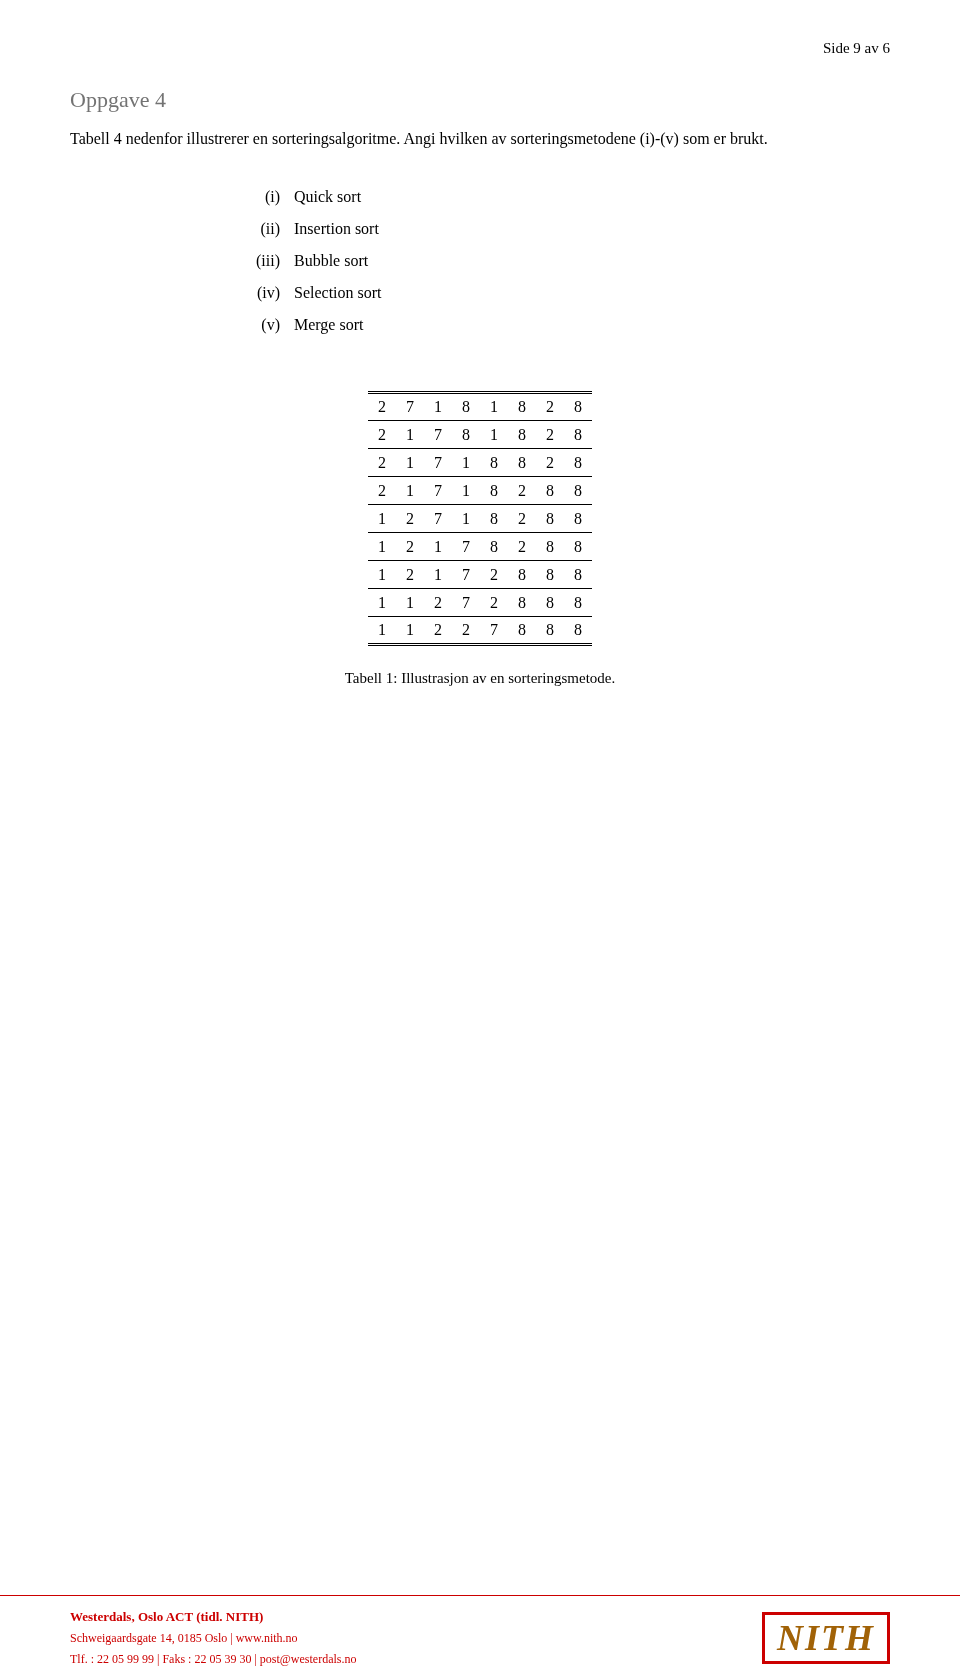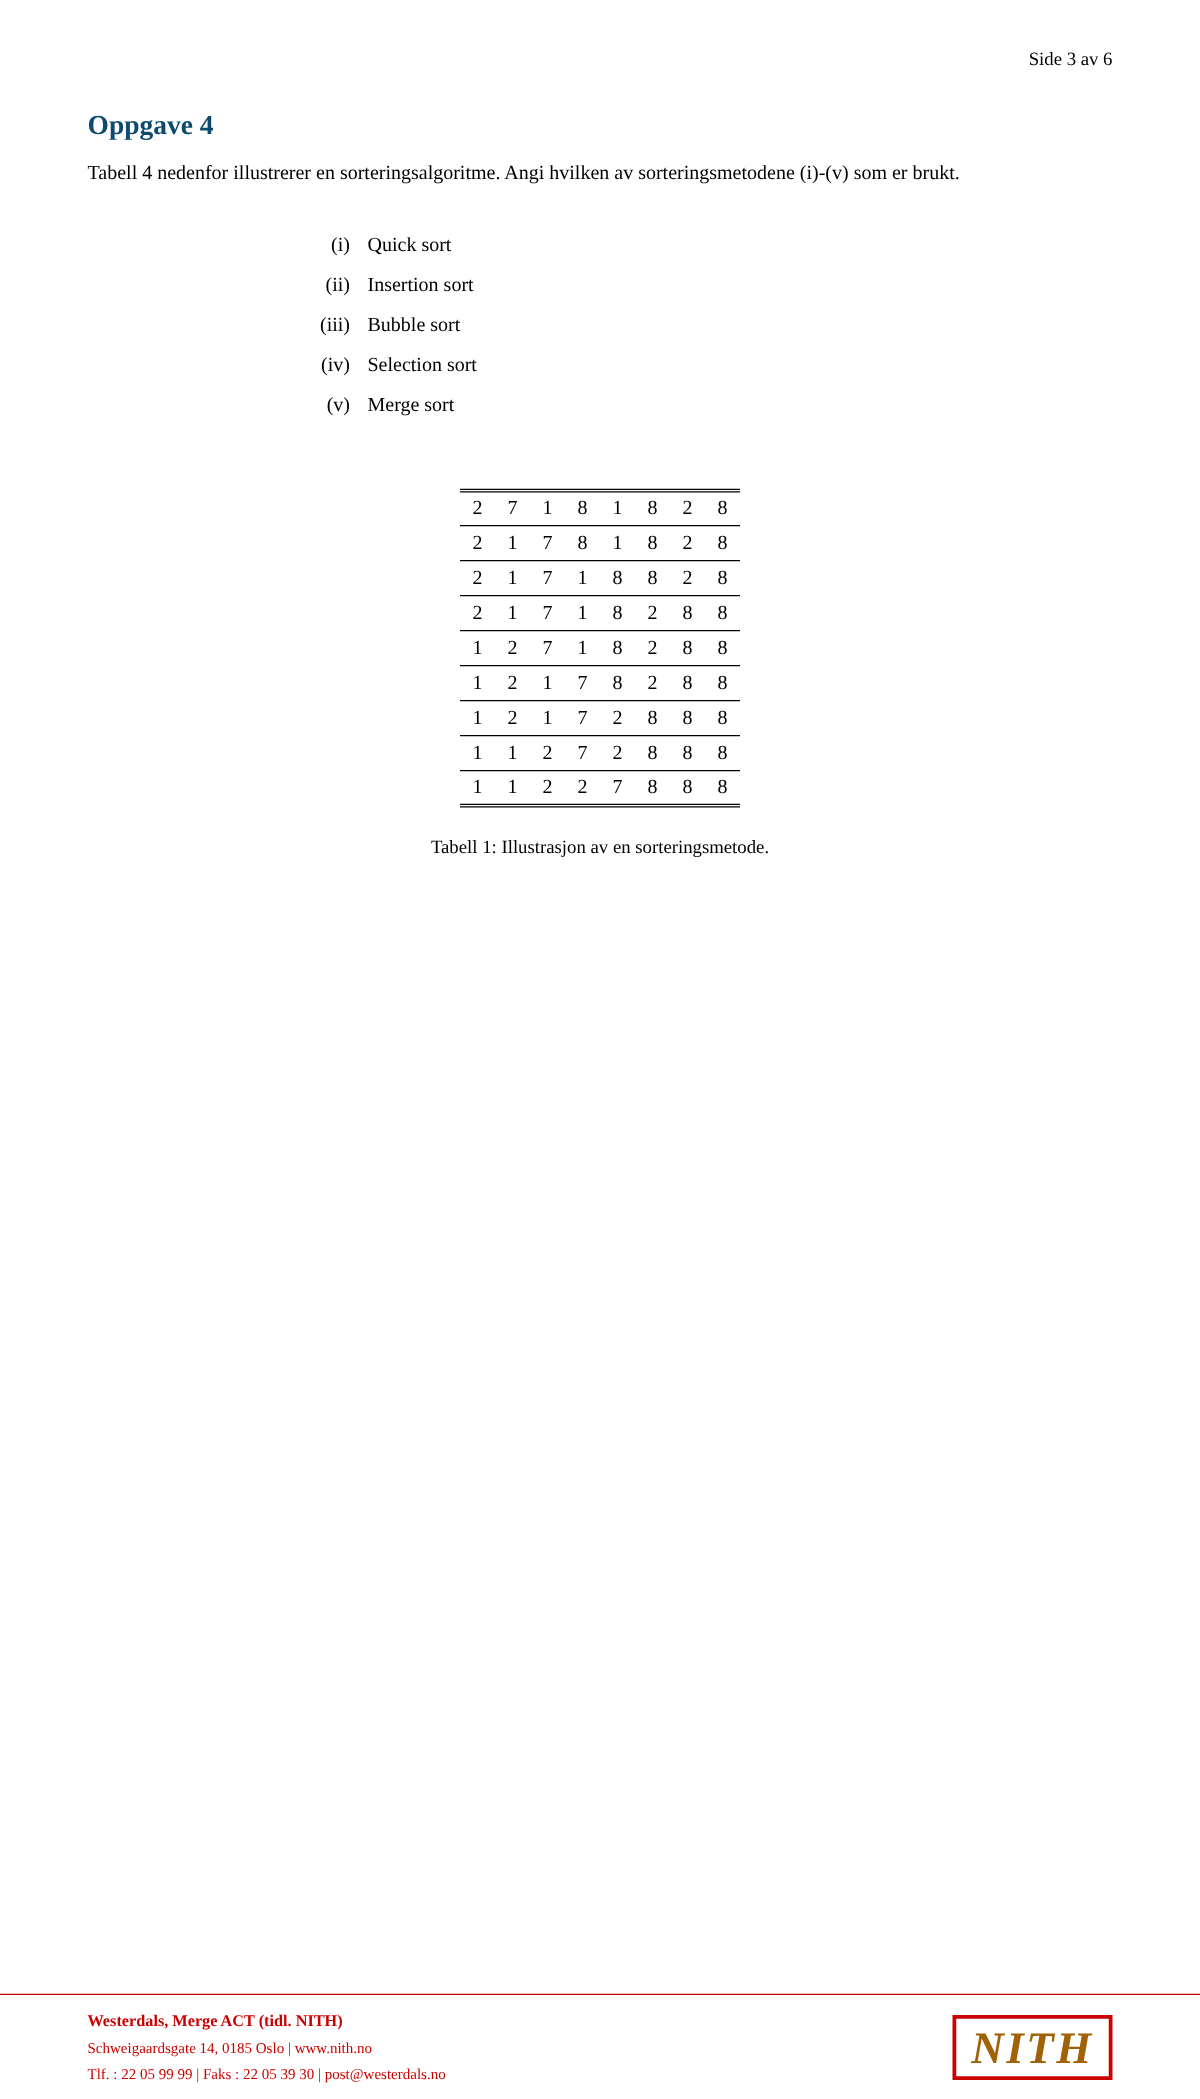--- a/index.html
+++ b/index.html
@@ -17,23 +17,23 @@
       min-height: 1679px;
       padding: 40px 70px 100px 70px;
       position: relative;
     }
     .page-header {
       text-align: right;
       font-size: 15px;
       margin-bottom: 30px;
     }
     .section-title {
-      color: #0c4a6e;
+      color: #737373;
       font-size: 22px;
-      font-weight: bold;
+      font-weight: normal;
       margin-bottom: 14px;
     }
     .intro-text {
       font-size: 16px;
       line-height: 1.5;
       margin-bottom: 30px;
     }
     .options-list {
       margin-left: 180px;
       margin-bottom: 50px;
@@ -128,21 +128,21 @@
       border: 3px solid #cc0000;
       padding: 2px 12px;
     }
   </style>
 </head>
 <body>
 
 <div class="page">
 
   <div class="page-header">
-    <span>Side 3 av 6</span>
+    <span>Side 9 av 6</span>
   </div>
 
   <div class="section-title">Oppgave 4</div>
 
   <div class="intro-text">Tabell 4 nedenfor illustrerer en sorteringsalgoritme. Angi hvilken av sorteringsmetodene (i)-(v) som er brukt.</div>
 
   <div class="options-list">
     <table>
       <tbody id="options-tbody">
           <tr>
@@ -262,21 +262,21 @@
             <td>8</td>
             <td>8</td>
           </tr>
         </tbody>
     </table>
     <div class="table-caption">Tabell 1: Illustrasjon av en sorteringsmetode.</div>
   </div>
 
   <div class="page-footer">
     <div class="footer-left">
-      <div class="company">Westerdals, Merge ACT (tidl. NITH)</div>
+      <div class="company">Westerdals, Oslo ACT (tidl. NITH)</div>
       <div>Schweigaardsgate 14, 0185 Oslo  |  www.nith.no</div>
       <div>Tlf. : 22 05 99 99  |  Faks : 22 05 39 30  |  post@westerdals.no</div>
     </div>
     <div class="nith-logo">
       <div class="nith-text">NITH</div>
     </div>
   </div>
 
 </div>
 

